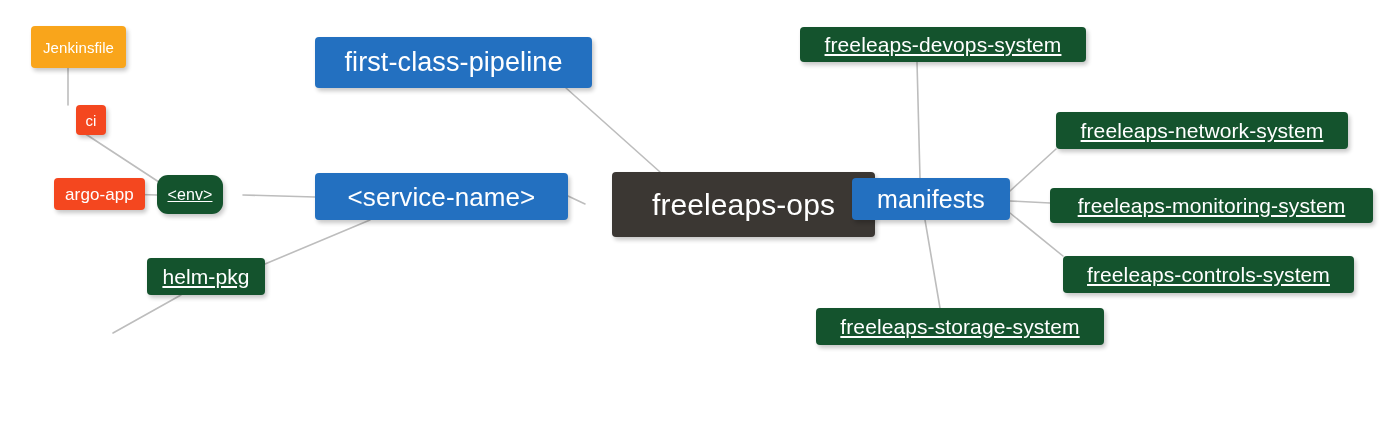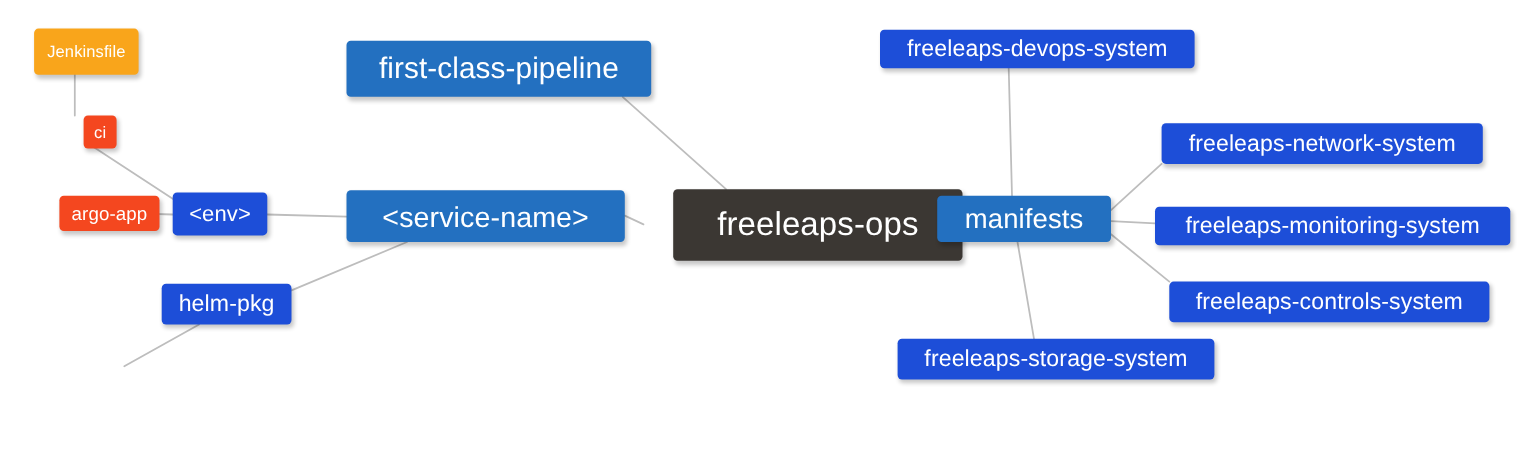--- a/index.html
+++ b/index.html
@@ -28,21 +28,21 @@
     color:#ffffff;
     border-radius:4px;
     white-space:nowrap;
     box-shadow:2px 3px 4px rgba(0,0,0,0.22);
     letter-spacing:0.1px;
     line-height:1;
     user-select:none;
   }
   .n-root{background:#3b3733;}
   .n-blue{background:#2370c0;}
-  .n-green{background:#1d4ed8;}
+  .n-green{background:#14532d;text-decoration:underline;}
   .n-orange{background:#f9a51b;}
   .n-red{background:#f4471f;margin-left:22px;}
 </style>
 </head>
 <body>
 
 <div id="mindmap">
   <svg id="edges" viewBox="0 0 1390 421" xmlns="http://www.w3.org/2000/svg">
       <polyline points="568,196 585,204" fill="none" stroke="#bdbdbd" stroke-width="1.6" stroke-linecap="round"></polyline>
       <polyline points="566,88 660,172" fill="none" stroke="#bdbdbd" stroke-width="1.6" stroke-linecap="round"></polyline>
@@ -56,21 +56,21 @@
       <polyline points="917,62 920,178" fill="none" stroke="#bdbdbd" stroke-width="1.6" stroke-linecap="round"></polyline>
       <polyline points="1056,149 1010,191" fill="none" stroke="#bdbdbd" stroke-width="1.6" stroke-linecap="round"></polyline>
       <polyline points="1050,203 1010,201" fill="none" stroke="#bdbdbd" stroke-width="1.6" stroke-linecap="round"></polyline>
       <polyline points="1063,256 1010,213" fill="none" stroke="#bdbdbd" stroke-width="1.6" stroke-linecap="round"></polyline>
       <polyline points="940,308 925,220" fill="none" stroke="#bdbdbd" stroke-width="1.6" stroke-linecap="round"></polyline>
     </svg>
 <div class="node n-root" style="left: 585px; top: 172px; width: 263px; height: 65px; font-size: 30px; margin-left: 27px;">freeleaps-ops</div>
     <div class="node n-blue" style="left: 315px; top: 173px; width: 253px; height: 47px; font-size: 26px;">&lt;service-name&gt;</div>
     <div class="node n-blue" style="left: 852px; top: 178px; width: 158px; height: 42px; font-size: 25px;">manifests</div>
     <div class="node n-blue" style="left: 315px; top: 37px; width: 277px; height: 51px; font-size: 27px; text-align: right;">first-class-pipeline</div>
-    <div class="node n-green" style="left: 157px; top: 175px; width: 86px; height: 39px; font-size: 20px;">&lt;env&gt;</div>
+    <div class="node n-green" style="left: 157px; top: 175px; width: 66px; height: 39px; font-size: 16px; border-radius: 11px;">&lt;env&gt;</div>
     <div class="node n-green" style="left: 147px; top: 258px; width: 118px; height: 37px; font-size: 21px; text-align: center;">helm-pkg</div>
     <div class="node n-orange" style="left: 31px; top: 26px; width: 95px; height: 42px; font-size: 15px;">Jenkinsfile</div>
     <div class="node n-red" style="left: 54px; top: 105px; width: 30px; height: 30px; font-size: 15px;">ci</div>
     <div class="node n-red" style="left: 32px; top: 178px; width: 91px; height: 32px; font-size: 17px;">argo-app</div>
     <div class="node n-green" style="left: 800px; top: 27px; width: 286px; height: 35px; font-size: 21px;">freeleaps-devops-system</div>
     <div class="node n-green" style="left: 1056px; top: 112px; width: 292px; height: 37px; font-size: 21px;">freeleaps-network-system</div>
     <div class="node n-green" style="left: 1063px; top: 256px; width: 291px; height: 37px; font-size: 21px;">freeleaps-controls-system</div>
     <div class="node n-green" style="left: 1050px; top: 188px; width: 323px; height: 35px; font-size: 21px;">freeleaps-monitoring-system</div>
     <div class="node n-green" style="left: 816px; top: 308px; width: 288px; height: 37px; font-size: 21px;">freeleaps-storage-system</div>
   </div>

